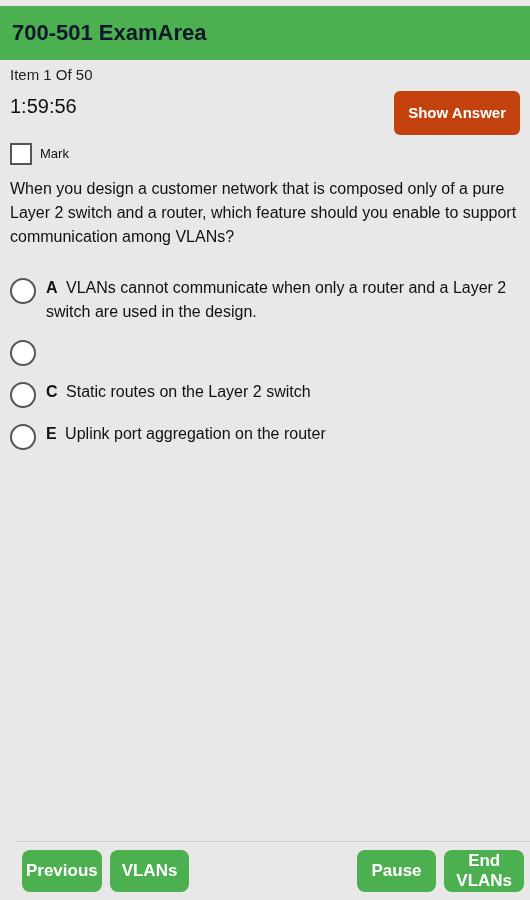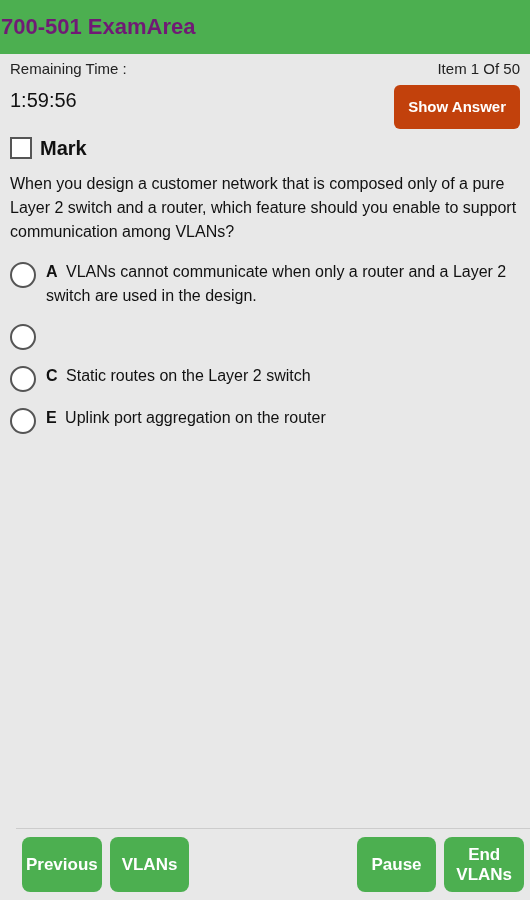--- a/index.html
+++ b/index.html
@@ -14,24 +14,25 @@
       background-color: #e8e8e8;
       font-family: Arial, sans-serif;
       font-size: 16px;
       display: flex;
       flex-direction: column;
       overflow: hidden;
     }
 
     .header {
       background-color: #4caf50;
-      color: #701a75;
-      padding: 14px 1px;
+      color: #0f172a;
+      padding: 14px 12px;
       font-size: 22px;
       font-weight: bold;
+      margin-top: 6px;
     }
 
     .meta-row {
       display: flex;
       justify-content: space-between;
       align-items: center;
       padding: 6px 10px 2px 10px;
       font-size: 15px;
       color: #222;
     }
@@ -80,30 +81,30 @@
 
     .mark-checkbox {
       width: 22px;
       height: 22px;
       border: 2px solid #555;
       background: white;
       flex-shrink: 0;
     }
 
     .mark-label {
-      font-size: 20px;
-      font-weight: bold;
+      font-size: 13px;
+      font-weight: normal;
       color: #111;
     }
 
     .question-text {
       font-size: 16px;
       color: #111;
       line-height: 1.5;
-      margin-bottom: 12px;
+      margin-bottom: 23px;
     }
 
     .options-list {
       display: flex;
       flex-direction: column;
       gap: 14px;
     }
 
     .option-item {
       display: flex;
@@ -143,21 +144,21 @@
       flex: 1;
     }
 
     .option-letter {
       font-weight: bold;
       margin-right: 4px;
     }
 
     .footer {
       display: flex;
-      height: 72px;
+      height: 59px;
       border-top: 1px solid #ccc;
       margin-left: 16px;
     }
 
     .footer-btn {
       flex: 1;
       background-color: #4caf50;
       color: white;
       border: none;
       font-size: 17px;
@@ -180,21 +181,20 @@
     }
   </style>
 </head>
 <body>
 
 <div class="header">
   <span>700-501 ExamArea</span>
 </div>
 
 <div class="meta-row">
-  <span>Remaining Time :</span>
   <span>Item 1 Of 50</span>
 </div>
 
 <div class="content-area">
 
   <div class="timer-row">
     <span class="timer-text">1:59:56</span>
     <button class="show-answer-btn">Show Answer</button>
   </div>
 

